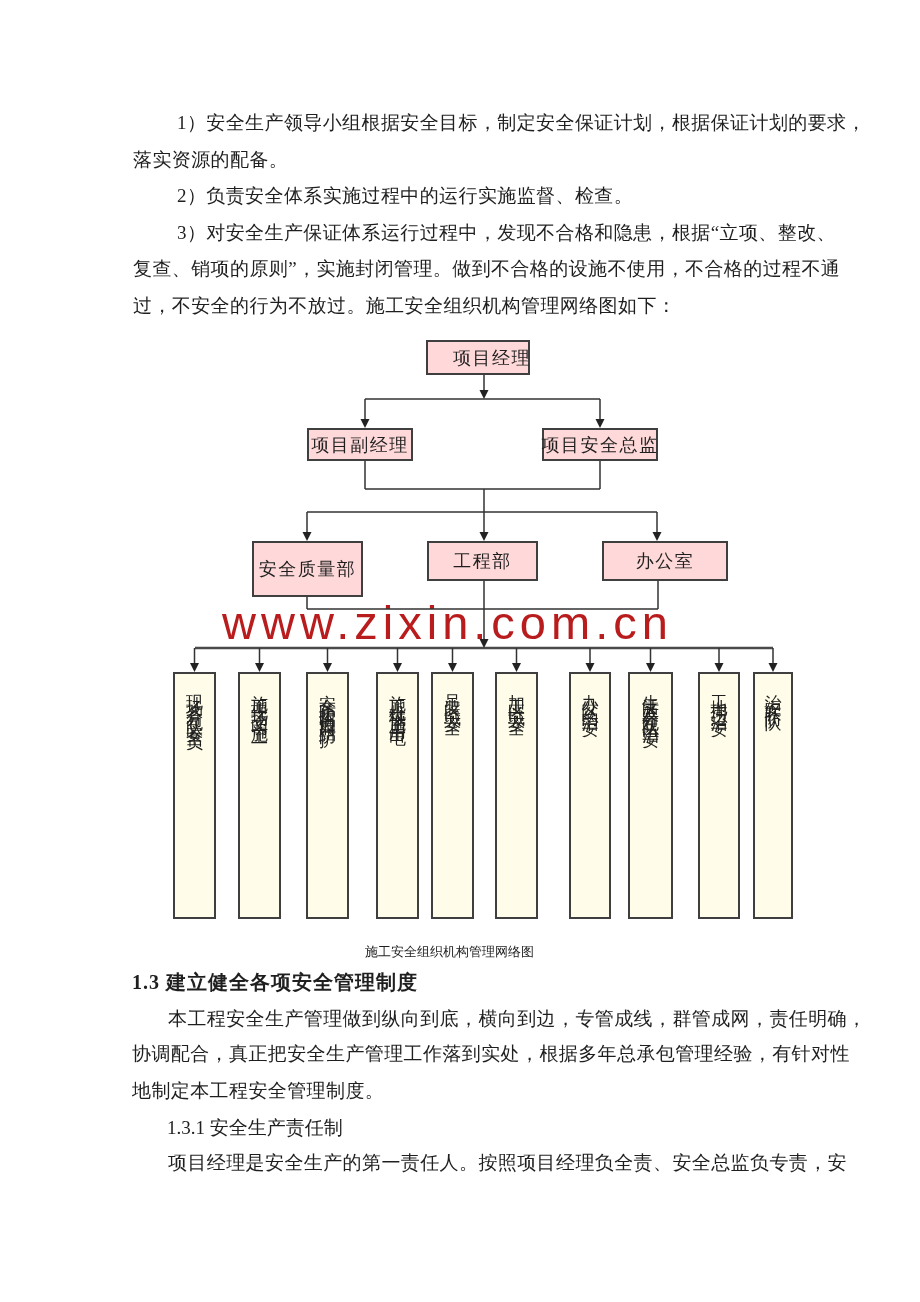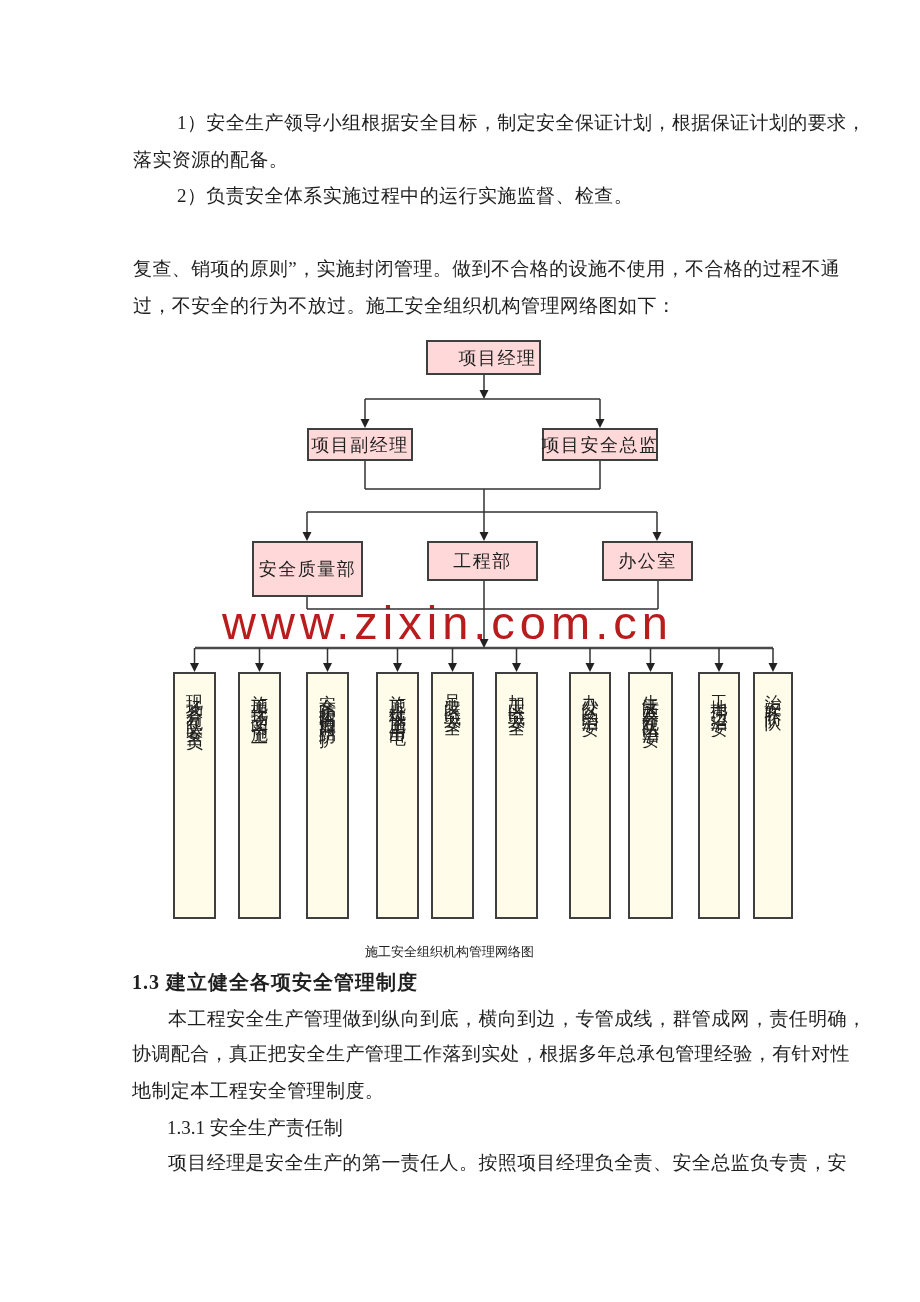--- a/index.html
+++ b/index.html
@@ -29,20 +29,21 @@
   }
 </style>
 </head>
 <body>
 
 <div class="page">
 
   <div class="tline" style="left:177px;top:112px;">1）安全生产领导小组根据安全目标，制定安全保证计划，根据保证计划的要求，</div>
   <div class="tline" style="left:133px;top:149px;">落实资源的配备。</div>
   <div class="tline" style="left:177px;top:185px;">2）负责安全体系实施过程中的运行实施监督、检查。</div>
+  <div class="tline" style="left:177px;top:222px;">3）对安全生产保证体系运行过程中，发现不合格和隐患，根据“立项、整改、</div>
   <div class="tline" style="left:133px;top:258px;">复查、销项的原则”，实施封闭管理。做到不合格的设施不使用，不合格的过程不通</div>
   <div class="tline" style="left:133px;top:295px;">过，不安全的行为不放过。施工安全组织机构管理网络图如下：</div>
 
   <div class="watermark">www.zixin.com.cn</div>
 
   <svg class="connectors" width="920" height="1302" viewBox="0 0 920 1302" xmlns="http://www.w3.org/2000/svg">
     <path d="M484 375 V390
              M365 399 H600
              M365 399 V419 M600 399 V419
              M365 461 V489 M600 461 V489
@@ -70,28 +71,28 @@
       <polygon points="393,663 402,663 397.5,672"></polygon>
       <polygon points="448,663 457,663 452.5,672"></polygon>
       <polygon points="512,663 521,663 516.5,672"></polygon>
       <polygon points="585.5,663 594.5,663 590,672"></polygon>
       <polygon points="646,663 655,663 650.5,672"></polygon>
       <polygon points="714.5,663 723.5,663 719,672"></polygon>
       <polygon points="768.5,663 777.5,663 773,672"></polygon>
     </g>
   </svg>
 
-  <div class="box pink" style="left:426px;top:340px;width:115px;height:35px;padding-left:28px;">项目经理</div>
+  <div class="box pink" style="left:426px;top:340px;width:104px;height:35px;padding-left:28px;">项目经理</div>
 
   <div class="box pink" style="left:307px;top:428px;width:106px;height:33px;">项目副经理</div>
   <div class="box pink" style="left:542px;top:428px;width:116px;height:33px;">项目安全总监</div>
 
   <div class="box pink" style="left:252px;top:541px;width:111px;height:56px;">安全质量部</div>
   <div class="box pink" style="left:427px;top:541px;width:111px;height:40px;">工程部</div>
-  <div class="box pink" style="left:602px;top:541px;width:91px;height:40px;">办公室</div>
+  <div class="box pink" style="left:602px;top:541px;width:126px;height:40px;">办公室</div>
 
   <div class="box leaf" style="left:173px;top:672px;width:43px;height:247px;">
     <div class="leaf-text">现场各分包队安全员</div>
   </div>
   <div class="box leaf" style="left:238px;top:672px;width:43px;height:247px;">
     <div class="leaf-text">施工现场文明施工</div>
   </div>
   <div class="box leaf" style="left:306px;top:672px;width:43px;height:247px;">
     <div class="leaf-text" style="letter-spacing:4px;">安全防护临边洞口防护</div>
   </div>

